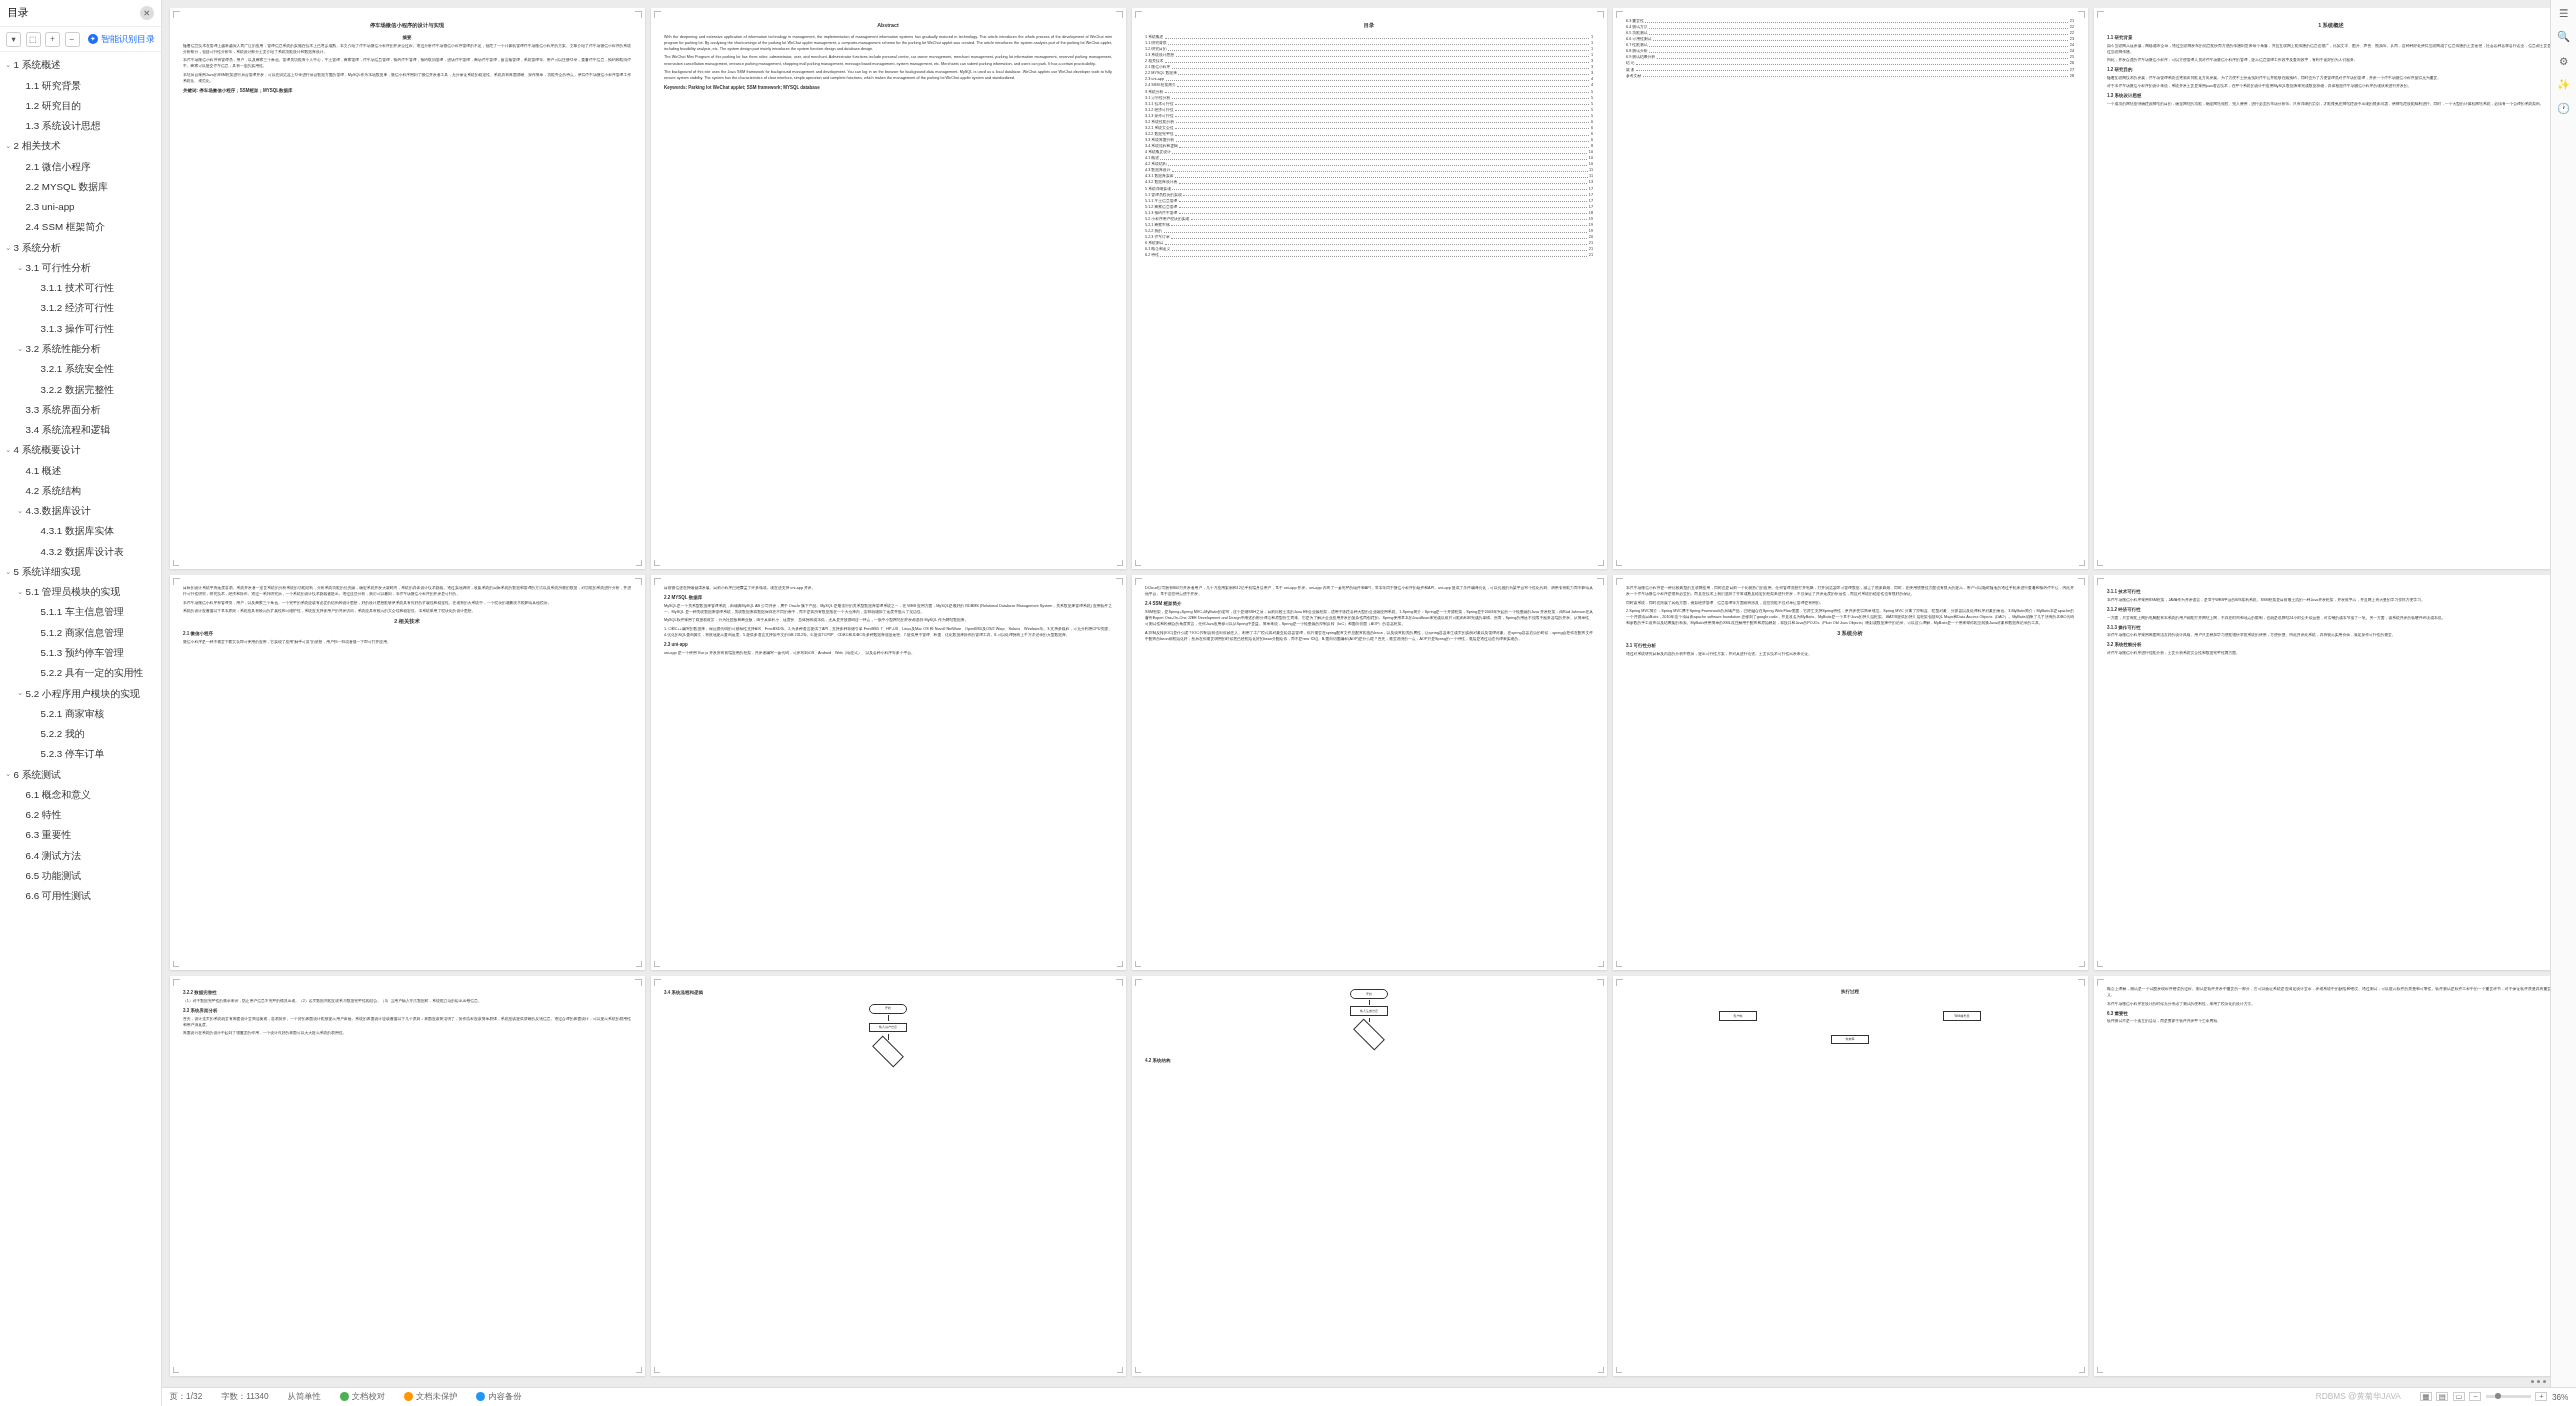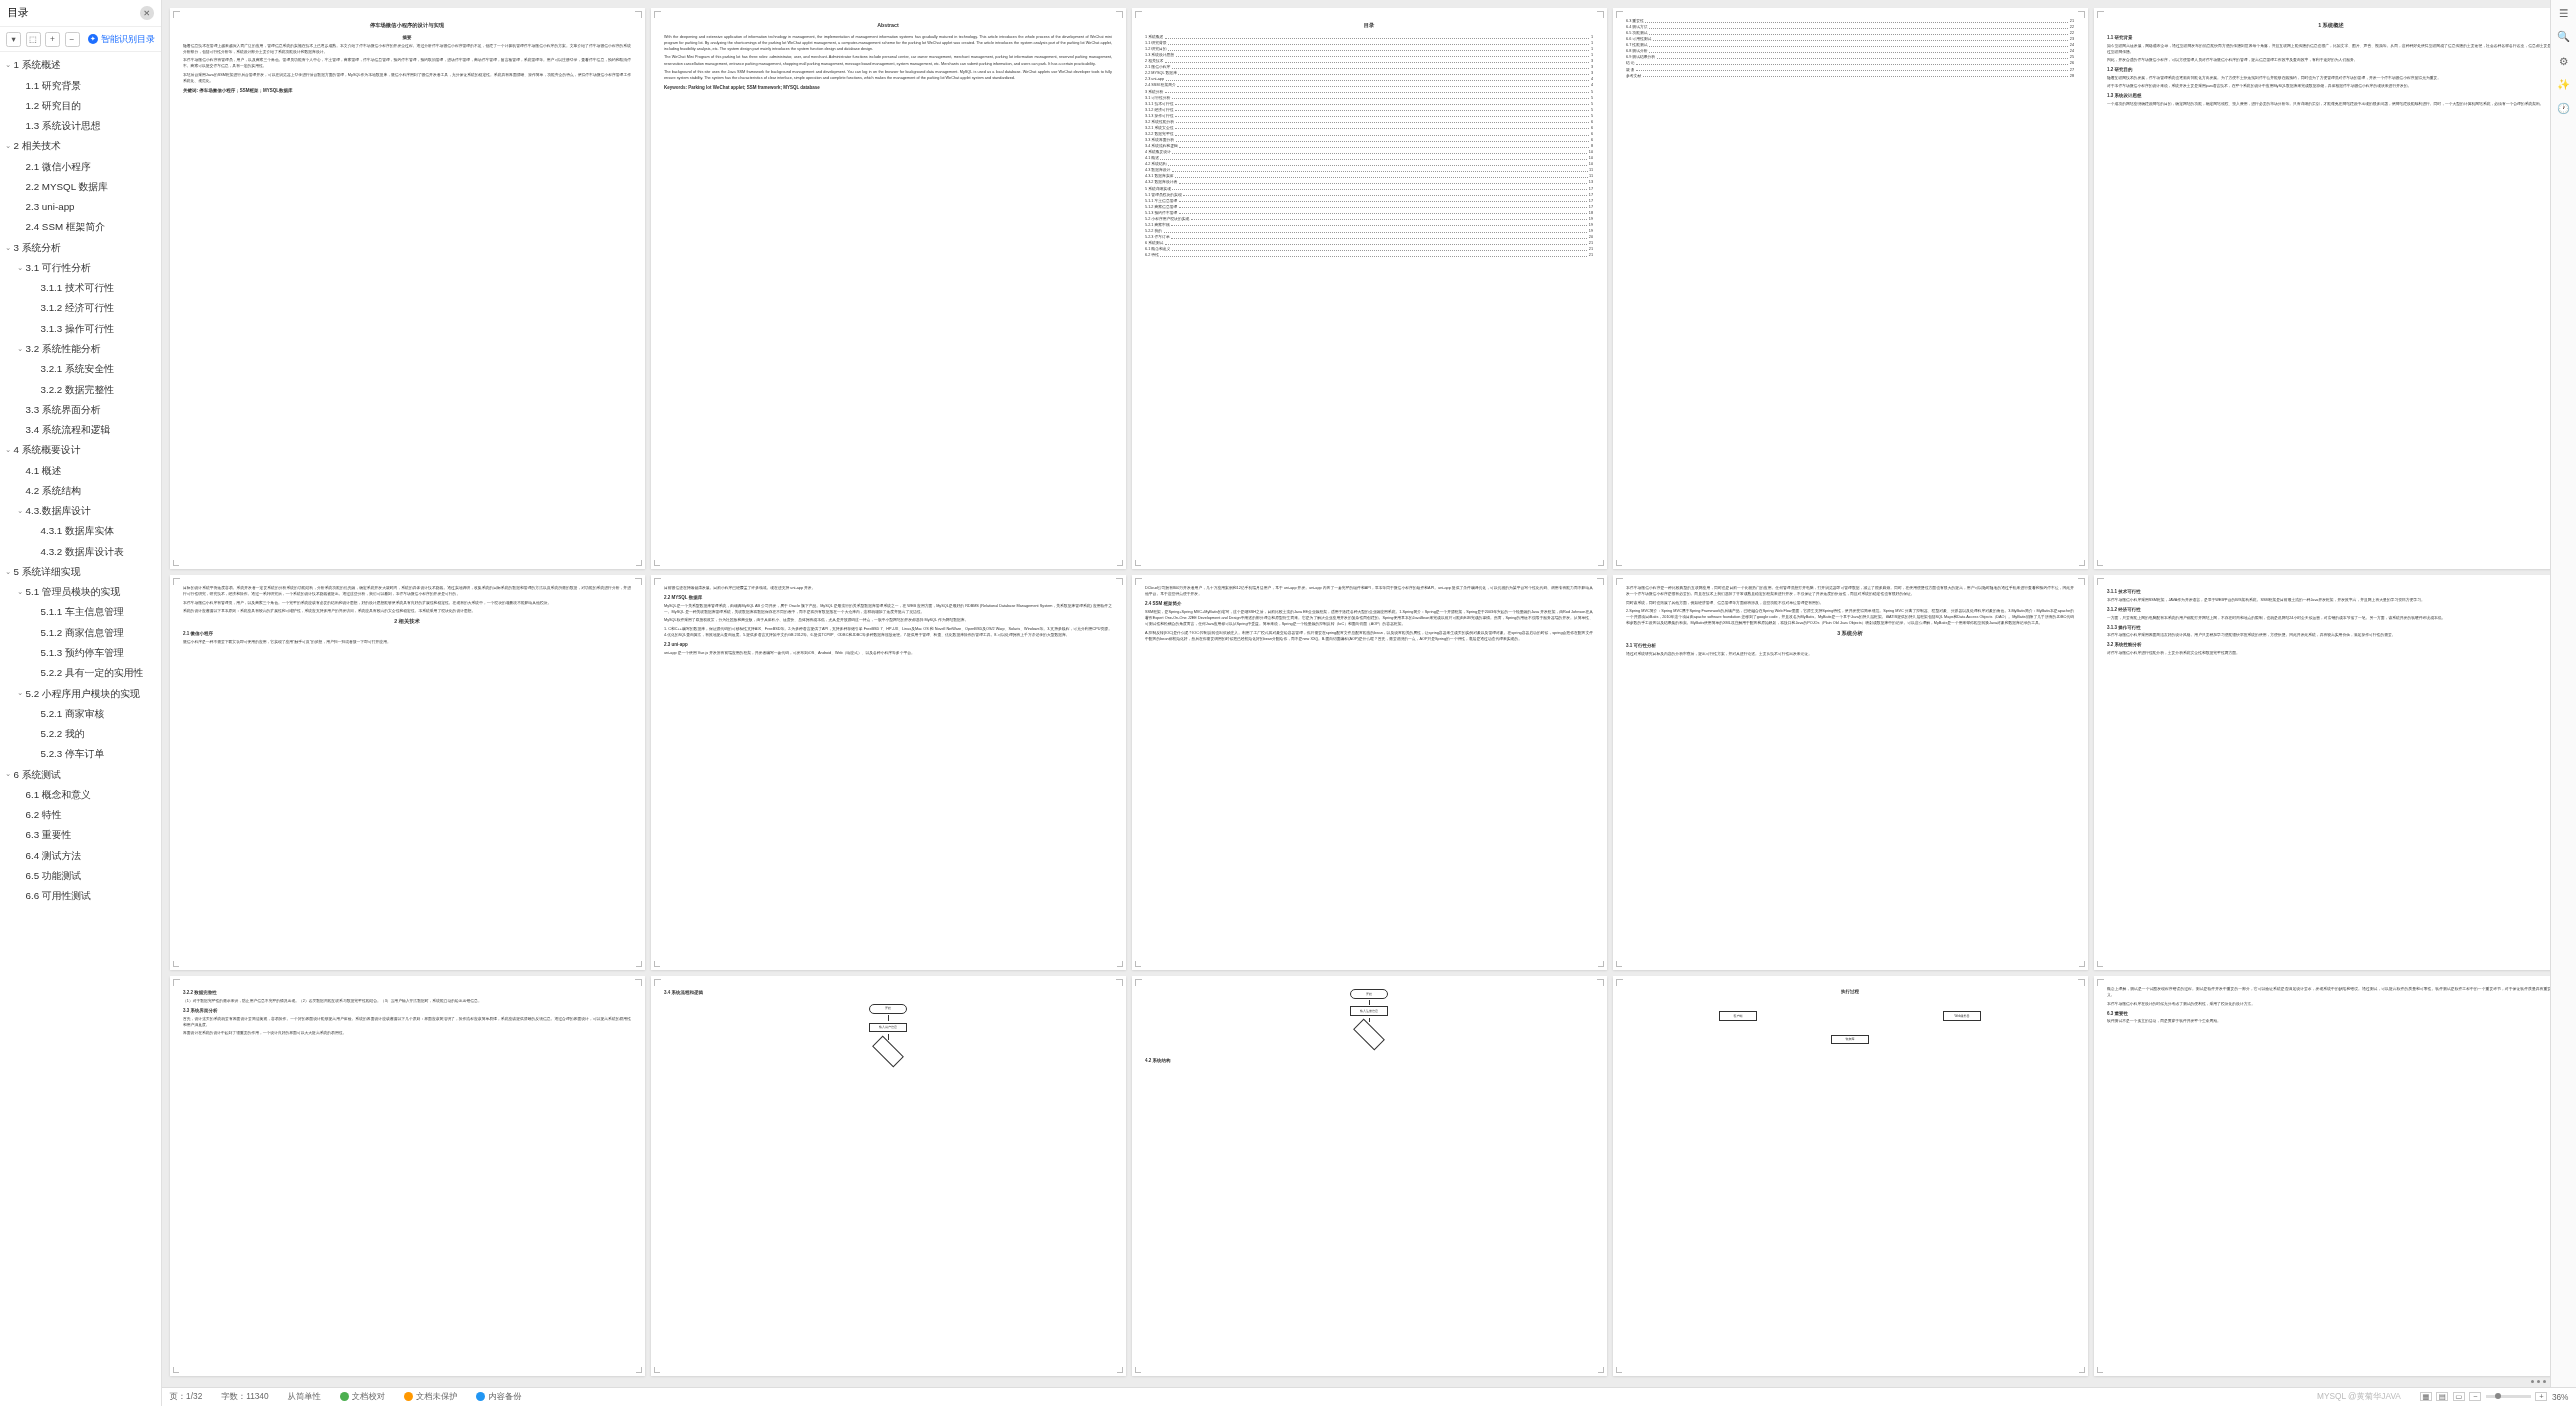--- a/index.html
+++ b/index.html
@@ -671,21 +671,21 @@
         </span>
    <span class="st-btn">
           <span class="st-ic orange"></span>
           <span>文档未保护</span>
         </span>
    <span class="st-btn">
           <span class="st-ic blue"></span>
           <span>内容备份</span>
         </span>
    <span class="sp"></span>
-   <span style="color:#bbb">MYSQL @黄菊华JAVA</span>
+   <span style="color:#bbb">RDBMS @黄菊华JAVA</span>
    <span class="zoom">
     <span class="zbtn">▦</span>
     <span class="zbtn">▤</span>
     <span class="zbtn">▭</span>
     <span class="zbtn">−</span>
     <span style="width:45px;height:3px;background:#ddd;position:relative">
             <span style="position:absolute;left:20%;top:-2.3px;width:6px;height:6px;background:#888;border-radius:50%"></span>
           </span>
     <span class="zbtn">+</span>
     <span>36%</span>

